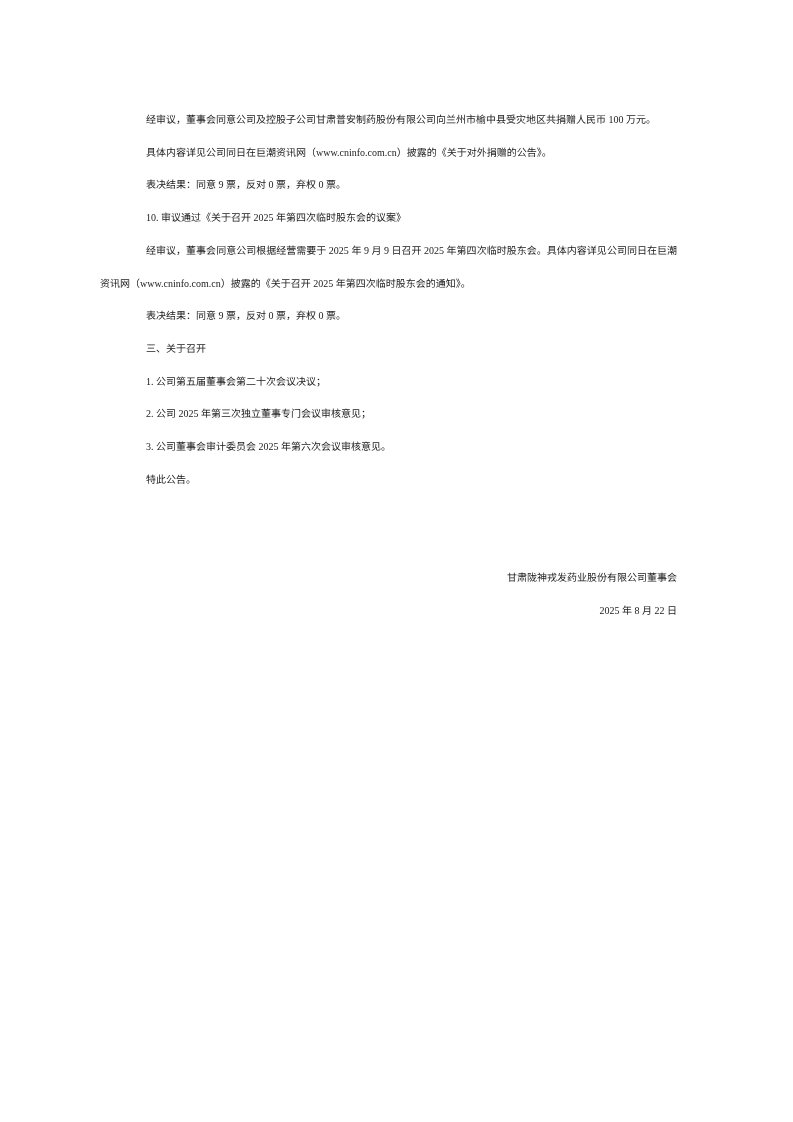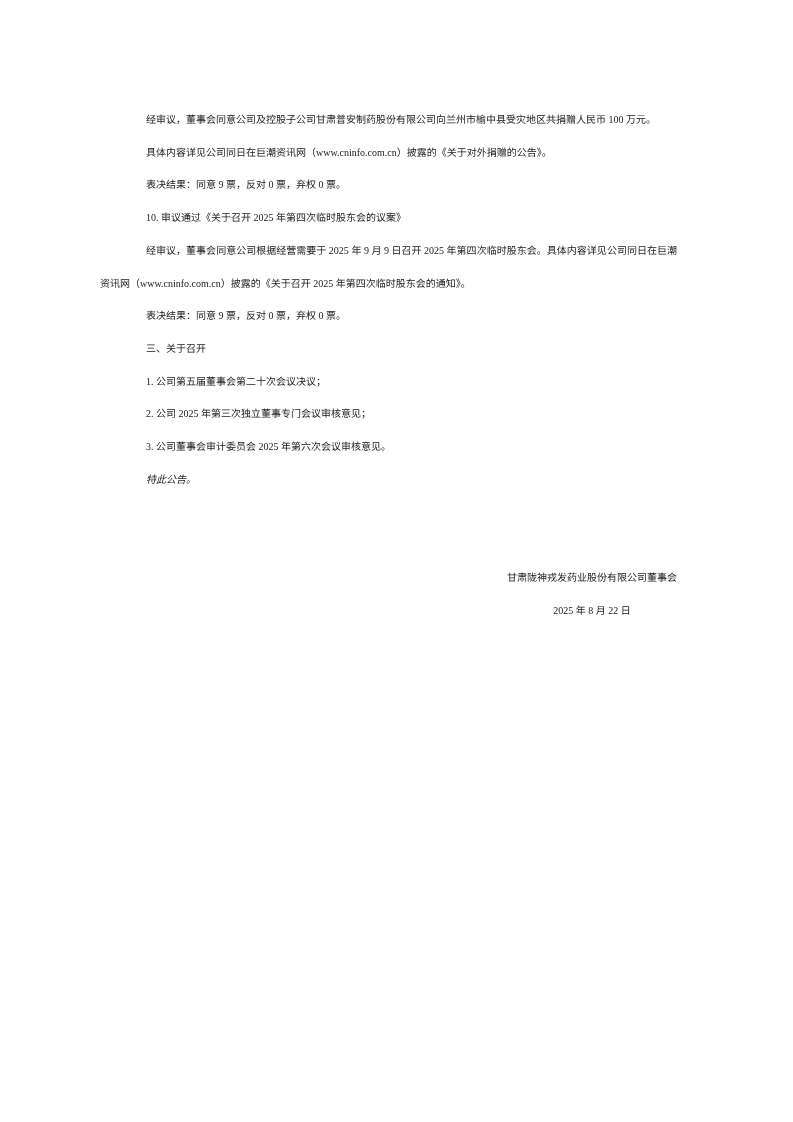--- a/index.html
+++ b/index.html
@@ -30,30 +30,29 @@
     padding: 0;
   }
   .indent {
     text-indent: 46px;
   }
   .bold {
     font-weight: normal;
   }
   .closing {
     margin-top: 32.7px;
-    font-style: italic;
   }
   .signature {
     margin-top: 65.4px;
     margin-left: auto;
     width: fit-content;
     text-align: left;
   }
   .signature .sig-date {
-    text-align: center;
+    text-align: right;
   }
 </style>
 </head>
 <body>
 
 <div class="page">
   <div class="content">
 
     <p class="indent">经审议，董事会同意公司及控股子公司甘肃普安制药股份有限公司向兰州市榆中县受灾地区共捐赠人民币 100 万元。</p>
 

